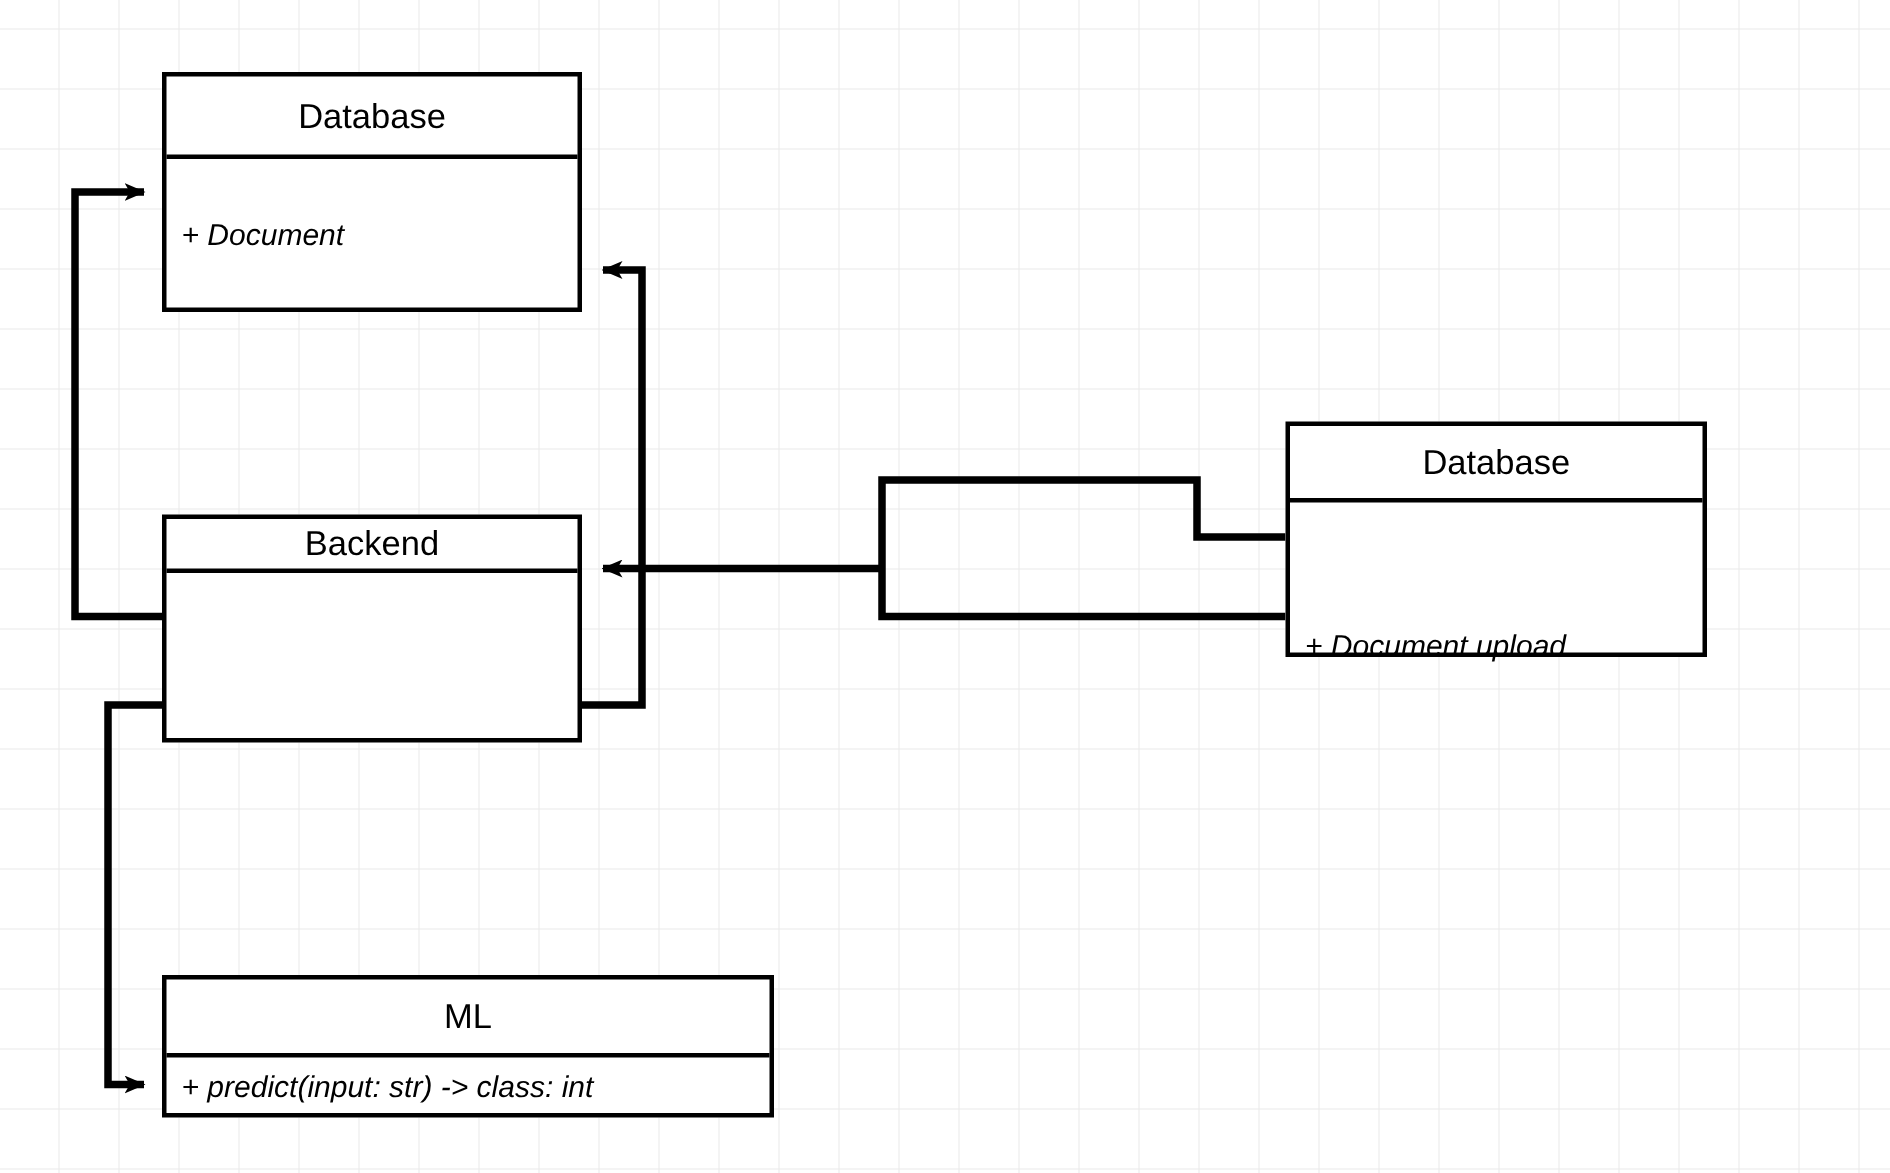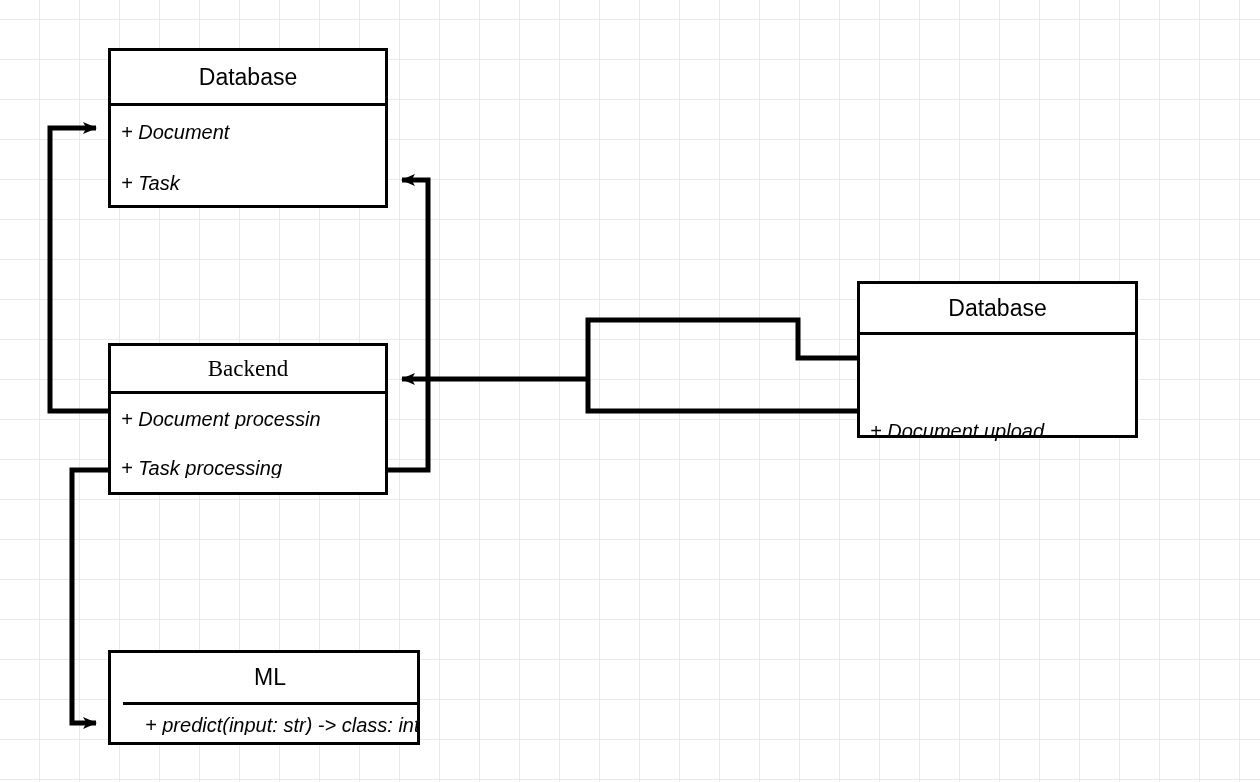--- a/index.html
+++ b/index.html
@@ -89,45 +89,40 @@
 
     <path d="M 588 379 L 402 379" fill="none" stroke="#000000" stroke-width="5" marker-end="url(#arrowhead)"></path>
   </svg>
 
   <div class="uml-box" style="left:108px; top:48px; width:280px; height:160px;">
     <div class="uml-header" style="height:55px;">
       <span>Database</span>
     </div>
     <div class="uml-body" style="height:102px;">
       <div class="uml-attr">+ Document</div>
-      <div class="uml-attr">+ Task</div>
     </div>
   </div>
 
   <div class="uml-box" style="left:108px; top:343px; width:280px; height:152px;">
-    <div class="uml-header" style="height:48px;font-family:Liberation Serif, serif;">
+    <div class="uml-header" style="height:36px;">
       <span>Backend</span>
-    </div>
-    <div class="uml-body" style="height:98px;">
-      <div class="uml-attr">+ Document processin</div>
-      <div class="uml-attr">+ Task processing</div>
     </div>
   </div>
 
   <div class="uml-box" style="left:857px; top:281px; width:281px; height:157px;">
     <div class="uml-header" style="height:51px;">
       <span>Database</span>
     </div>
     <div class="uml-body" style="height:103px;margin-top:44px;">
       <div class="uml-attr">+ Document upload</div>
     </div>
   </div>
 
-  <div class="uml-box" style="left:108px; top:650px; width:312px; height:95px;padding-left:12px;">
+  <div class="uml-box" style="left:108px; top:650px; width:408px; height:95px;">
     <div class="uml-header" style="height:52px;">
       <span>ML</span>
     </div>
-    <div class="uml-body" style="height:40px; justify-content:center;margin-left:12px;">
+    <div class="uml-body" style="height:40px; justify-content:center;">
       <div class="uml-attr">+ predict(input: str) -&gt; class: int</div>
     </div>
   </div>
 
 </div>
 
 </body></html>

